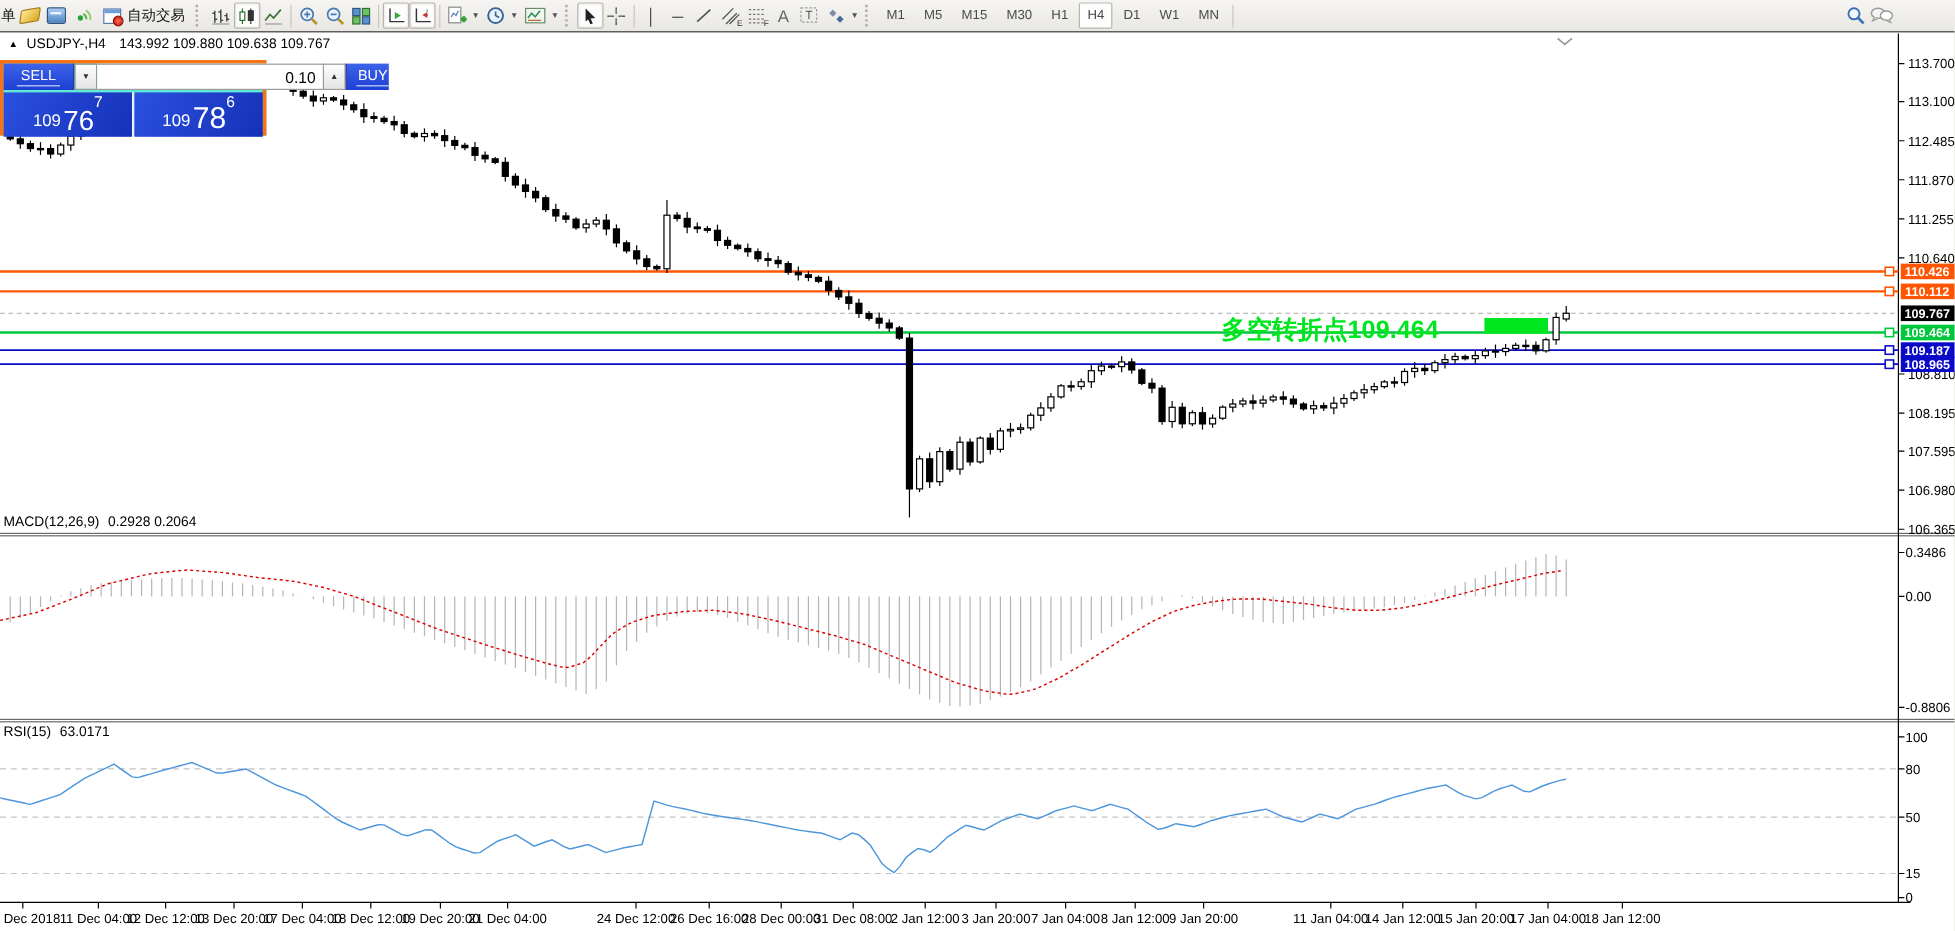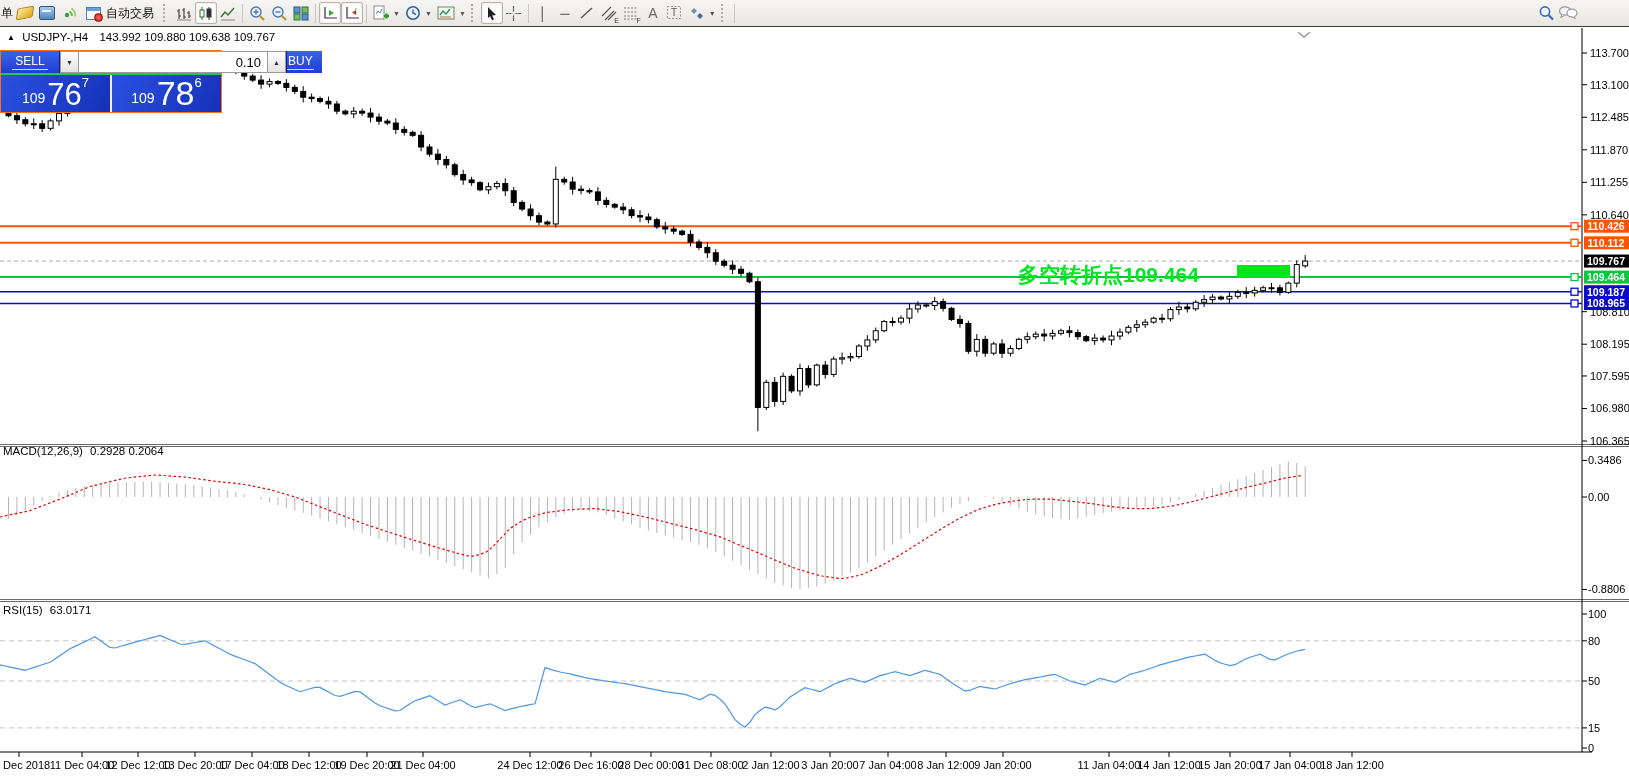--- a/index.html
+++ b/index.html
@@ -790,20 +790,31 @@
         </svg>
       </span>
     <span class="tbtn">
       <svg width="16" height="15">
           <path d="M5,2 l3,3 l-3,3 l-3,-3 z" fill="#7a8ea8"></path>
           <path d="M11,7 l3,3 l-3,3 l-3,-3 z" fill="#4a6a9a"></path>
         </svg>
       </span>
     <span class="caret">▼</span>
     <span class="grip"></span>
+    <span id="tf-group" style="display:flex">
+        <span class="tf">M1</span>
+        <span class="tf">M5</span>
+        <span class="tf">M15</span>
+        <span class="tf">M30</span>
+        <span class="tf">H1</span>
+        <span class="tf active">H4</span>
+        <span class="tf">D1</span>
+        <span class="tf">W1</span>
+        <span class="tf">MN</span>
+      </span>
     <span class="sep"></span>
     <span class="spacer"></span>
     <span class="tbtn">
       <svg width="17" height="16">
           <circle cx="7" cy="6.5" r="4.6" fill="#f2f7fd" stroke="#3a6fb5" stroke-width="1.6"></circle>
           <path d="M10.5,10 L15,14.5" stroke="#3a6fb5" stroke-width="2.2"></path>
         </svg>
       </span>
     <span class="tbtn" style="margin-right:50px">
       <svg width="20" height="16">
@@ -814,47 +825,47 @@
         </svg>
       </span>
   </div>
 
   <div style="position:absolute;left:7px;top:31px;z-index:20;font-size:11.5px;color:#000;white-space:nowrap">
     <span style="font-size:8px;vertical-align:1px">▲</span>
     <span style="margin-left:4px">USDJPY-,H4</span>
     <span style="margin-left:8px">143.992 109.880 109.638 109.767</span>
   </div>
 
-  <div style="position:absolute;left:0;top:50px;width:222px;height:63px;z-index:20;background:#22c55e;border:1px solid #f97316;box-sizing:border-box">
+  <div style="position:absolute;left:0;top:50px;width:222px;height:63px;z-index:20;background:#5eead4;border:3px solid #f97316;box-sizing:border-box">
     <div style="display:flex;height:22px;align-items:stretch">
       <div style="flex:0 0 58px;background:linear-gradient(#3d63e8,#1e3fd4);color:#fff;font-size:12px;display:flex;align-items:center;justify-content:center;border-right:1px solid #0c1f86">
         <span style="border-bottom:1px solid #cdd6ff;padding:0 3px 1px">SELL</span>
         </div>
       <div style="flex:0 0 17px;background:linear-gradient(#fdfdfd,#e4e4e4);border:1px solid #9a9a9a;display:flex;align-items:center;justify-content:center;font-size:7px;color:#333">▼</div>
       <input readonly="" style="flex: 1 1 0%; border-top: 1px solid rgb(154, 154, 154); border-right: 1px solid rgb(154, 154, 154); border-bottom: 1px solid rgb(154, 154, 154); border-image: initial; border-left: none; text-align: right; font-size: 13px; padding: 0px 6px; font-family: &quot;Liberation Sans&quot;, sans-serif; outline: none;" value="0.10">
       <div style="flex:0 0 17px;background:linear-gradient(#fdfdfd,#e4e4e4);border:1px solid #9a9a9a;border-left:none;display:flex;align-items:center;justify-content:center;font-size:7px;color:#333">▲</div>
-      <div style="flex:0 0 35px;background:linear-gradient(#3d63e8,#1e3fd4);color:#fff;font-size:12px;display:flex;align-items:center;justify-content:flex-start;border-left:1px solid #0c1f86">
+      <div style="flex:0 0 35px;background:linear-gradient(#3d63e8,#1e3fd4);color:#fff;font-size:12px;display:flex;align-items:center;justify-content:flex-end;border-left:1px solid #0c1f86">
         <span style="border-bottom:1px solid #cdd6ff;padding:0 1px 1px">BUY</span>
         </div>
     </div>
     <div style="display:flex;height:37px;margin-top:2px">
       <div style="flex:1;background:linear-gradient(120deg,#2b50e0,#1531b8);color:#fff;display:flex;align-items:flex-end;justify-content:center;padding-bottom:2px;border-right:2px solid #f0f0f0">
         <span style="font-size:14px;line-height:1.55">109</span>
-        <span style="font-size:31px;line-height:1;margin-left:2px">76</span>
+        <span style="font-size:23px;line-height:1;margin-left:2px">76</span>
         <span style="font-size:13px;line-height:1;align-self:flex-start;margin-top:1px">7</span>
       </div>
       <div style="flex:1;background:linear-gradient(120deg,#2b50e0,#1531b8);color:#fff;display:flex;align-items:flex-end;justify-content:center;padding-bottom:2px">
         <span style="font-size:14px;line-height:1.55">109</span>
-        <span style="font-size:34px;line-height:1;margin-left:2px">78</span>
+        <span style="font-size:25px;line-height:1;margin-left:2px">78</span>
         <span style="font-size:13px;line-height:1;align-self:flex-start;margin-top:1px">6</span>
       </div>
     </div>
   </div>
 
-  <div style="position:absolute;left:3px;top:445px;z-index:20;font-size:11.5px;color:#000;white-space:nowrap">
+  <div style="position:absolute;left:3px;top:429px;z-index:20;font-size:11.5px;color:#000;white-space:nowrap">
     <span>MACD(12,26,9)</span>
     <span style="margin-left:4px">0.2928 0.2064</span>
   </div>
   <div style="position:absolute;left:3px;top:604px;z-index:20;font-size:11.5px;color:#000;white-space:nowrap">
     <span>RSI(15)</span>
     <span style="margin-left:4px">63.0171</span>
   </div>
 </div>
 
 </body></html>

